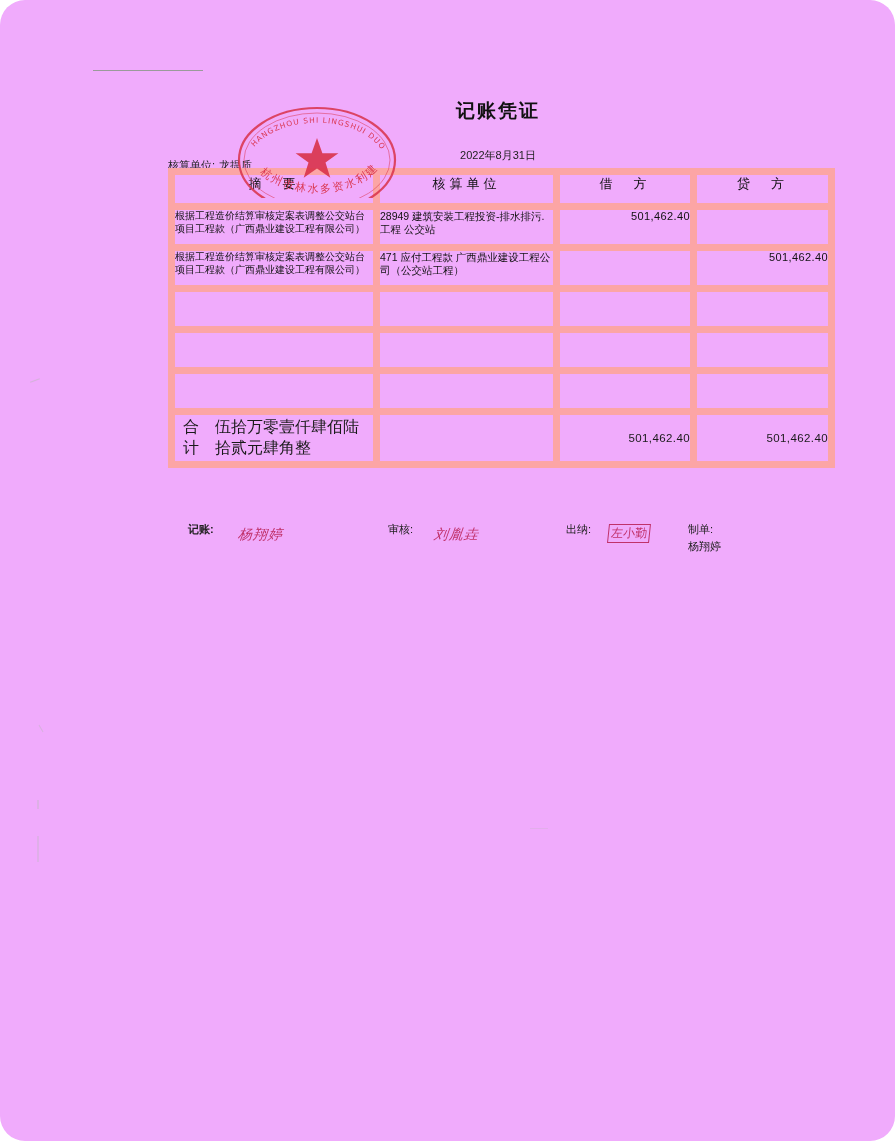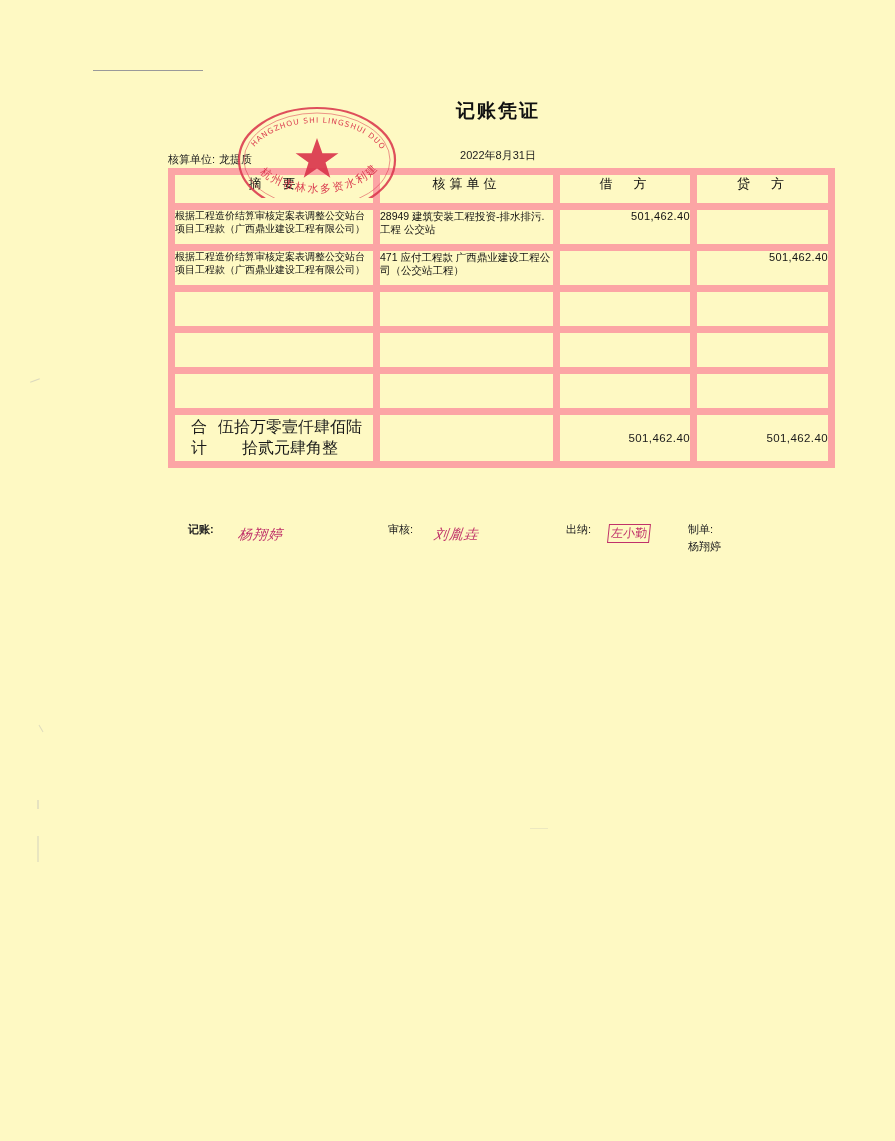--- a/index.html
+++ b/index.html
@@ -11,21 +11,22 @@
     width: 895px;
     height: 1141px;
     position: relative;
     font-family: "Liberation Serif", serif;
     color: #1a1a1a;
     overflow: hidden;
   }
   .page {
     position: absolute;
     inset: 0;
-    background: #fef9c3;
+    background: #f0abfc;
+    border-radius: 25px;
   }
   
   .scan-line {
     position: absolute;
     background: #b9b9b9;
   }
   .voucher {
     position: absolute;
     left: 168px;
     top: 70px;
@@ -77,21 +78,21 @@
     gap: 6px;
     align-items: baseline;
     letter-spacing: 0.5px;
   }
   .meta-row-2 .num {
     letter-spacing: 1px;
   }
   .unit-line {
     position: absolute;
     left: 0;
-    top: 82px;
+    top: 88px;
     font-size: 11px;
     font-family: "Liberation Sans", sans-serif;
     color: #222;
     display: flex;
     gap: 4px;
     align-items: baseline;
   }
   .unit-value {
     min-width: 90px;
     color: #222;
@@ -282,21 +283,21 @@
           <td class="amount"></td>
           <td class="amount"></td>
         </tr>
         <tr class="empty-row">
           <td class="summary"></td>
           <td class="account"></td>
           <td class="amount"></td>
           <td class="amount"></td>
         </tr>
         <tr class="total-row">
-          <td style="padding:8px;text-align:center;">
+          <td style="padding:8px;">
             <div style="display:flex;align-items:center;height:30px;">
               <span class="total-label" style="display:inline-block;">合　计</span>
               <span class="total-words">伍拾万零壹仟肆佰陆拾贰元肆角整</span>
             </div>
           </td>
           <td></td>
           <td class="total-amount">501,462.40</td>
           <td class="total-amount">501,462.40</td>
         </tr>
       </tbody>

